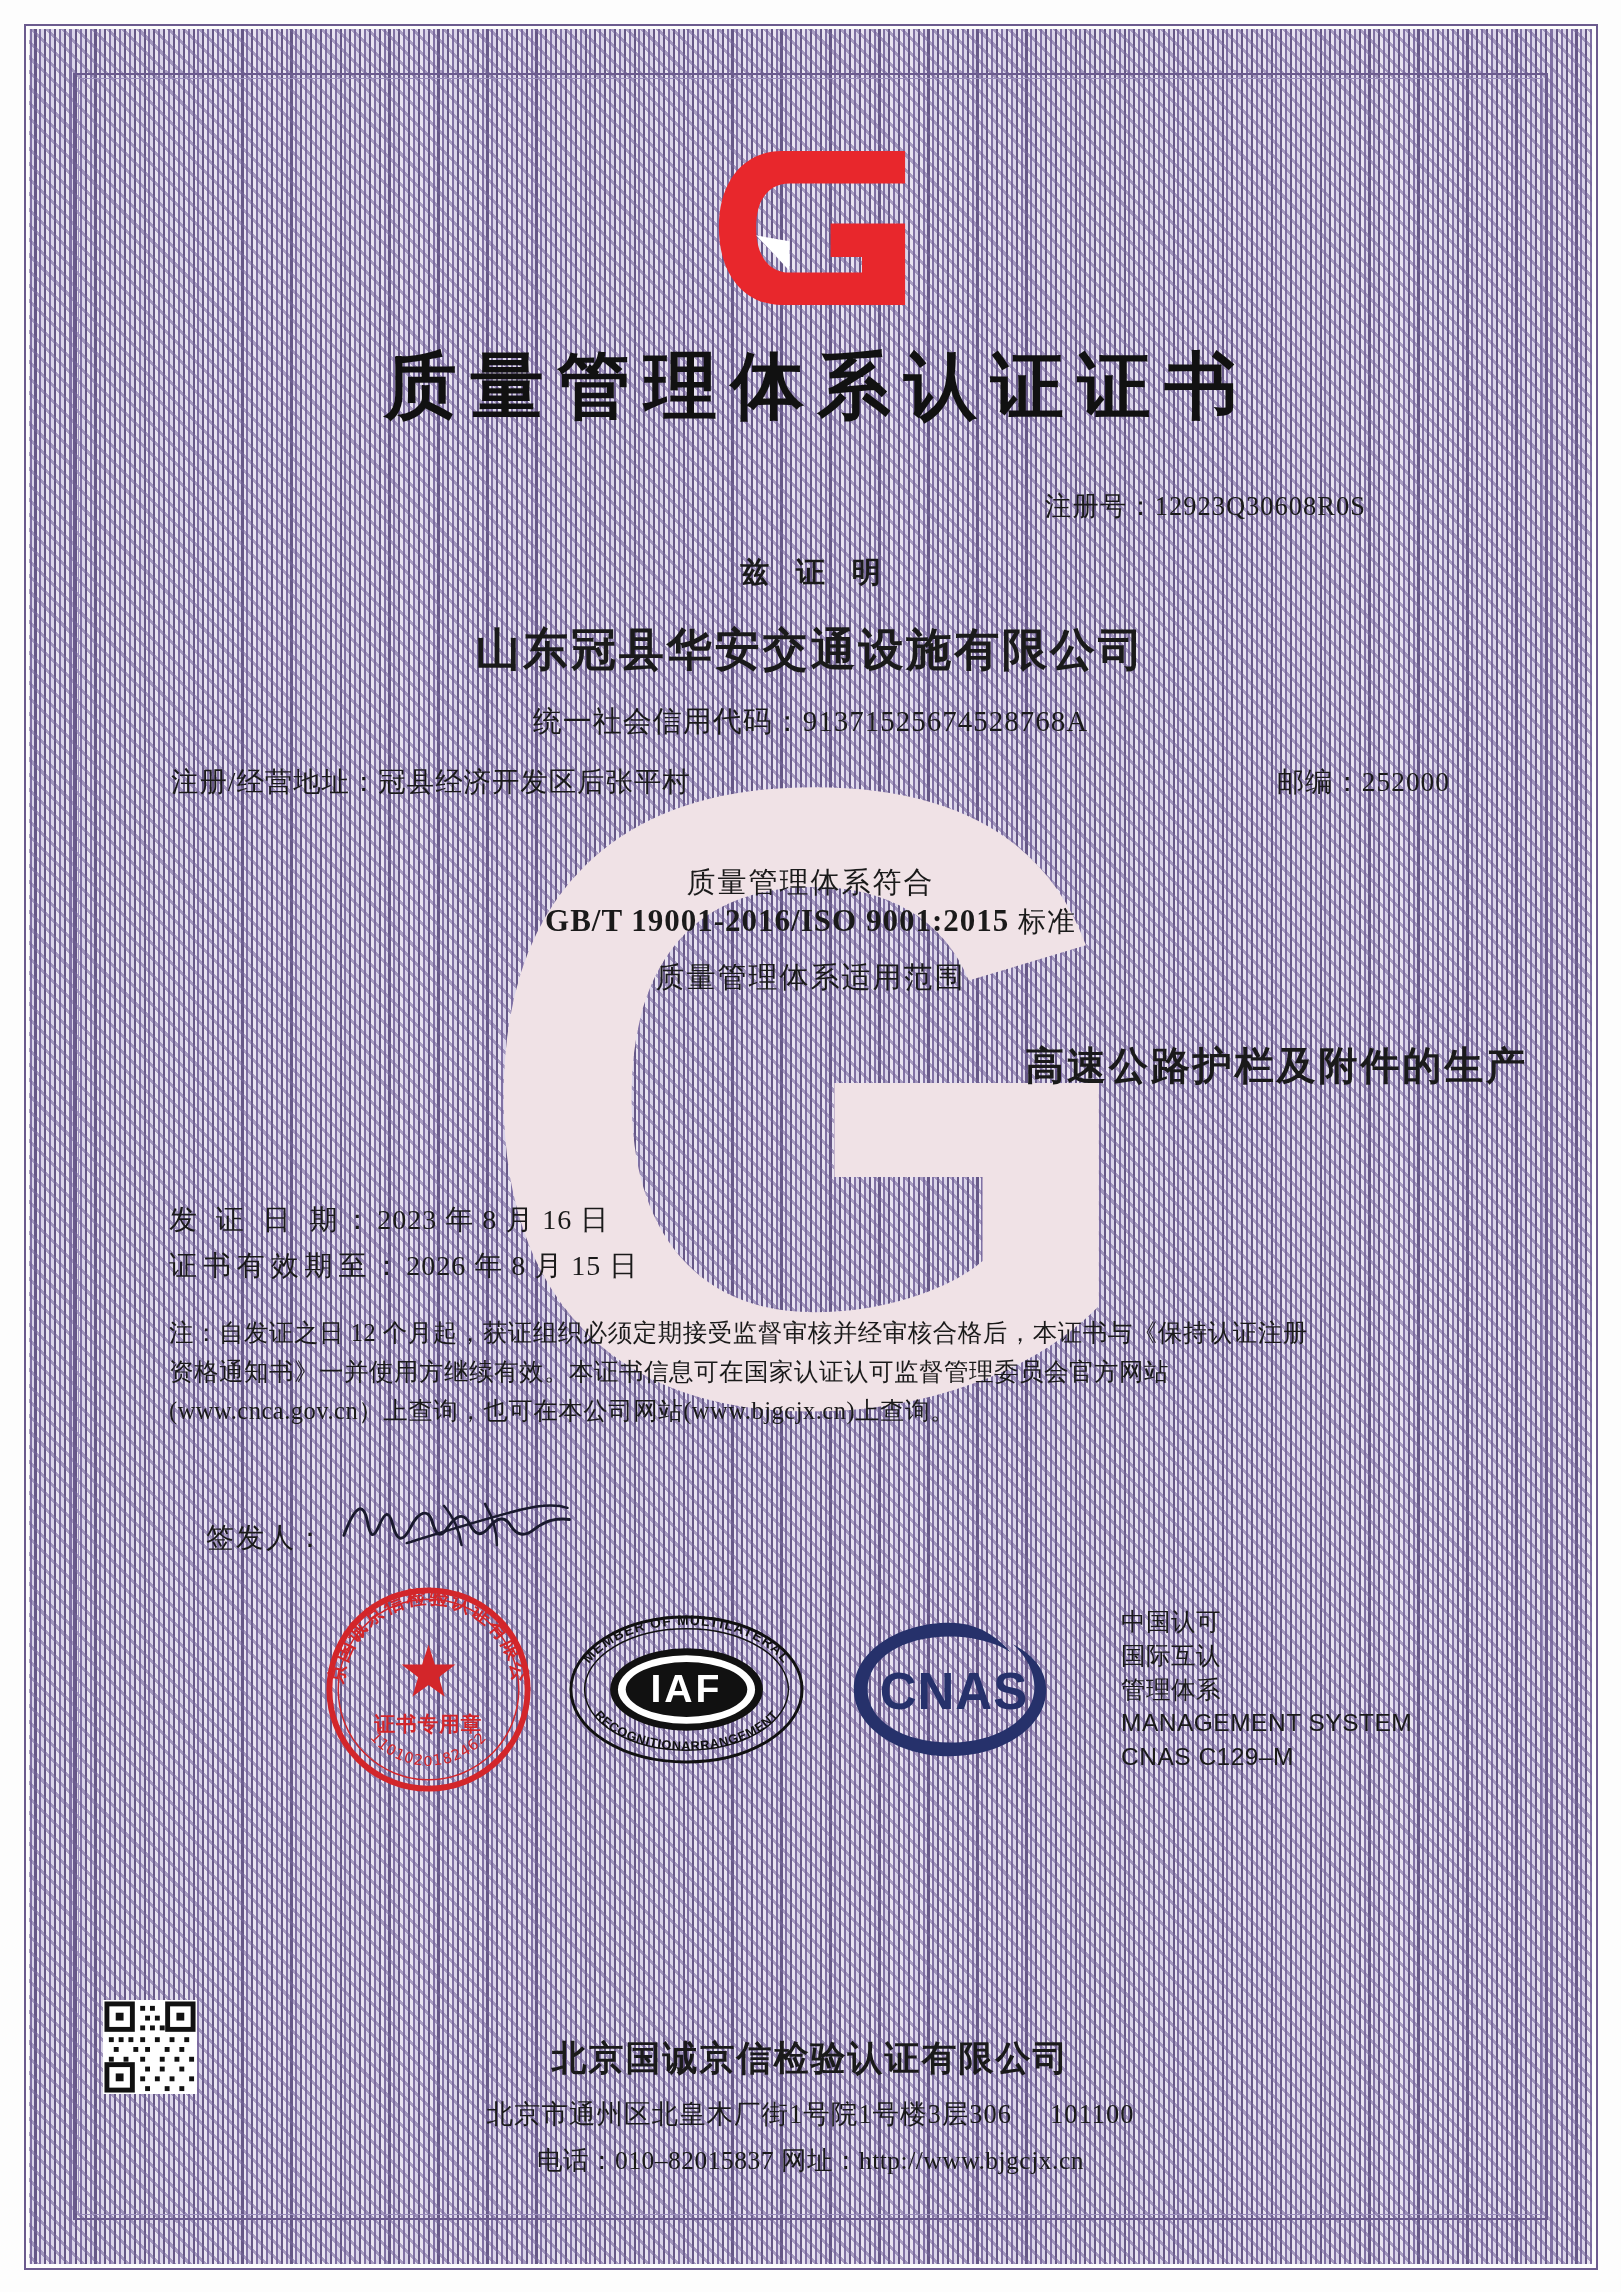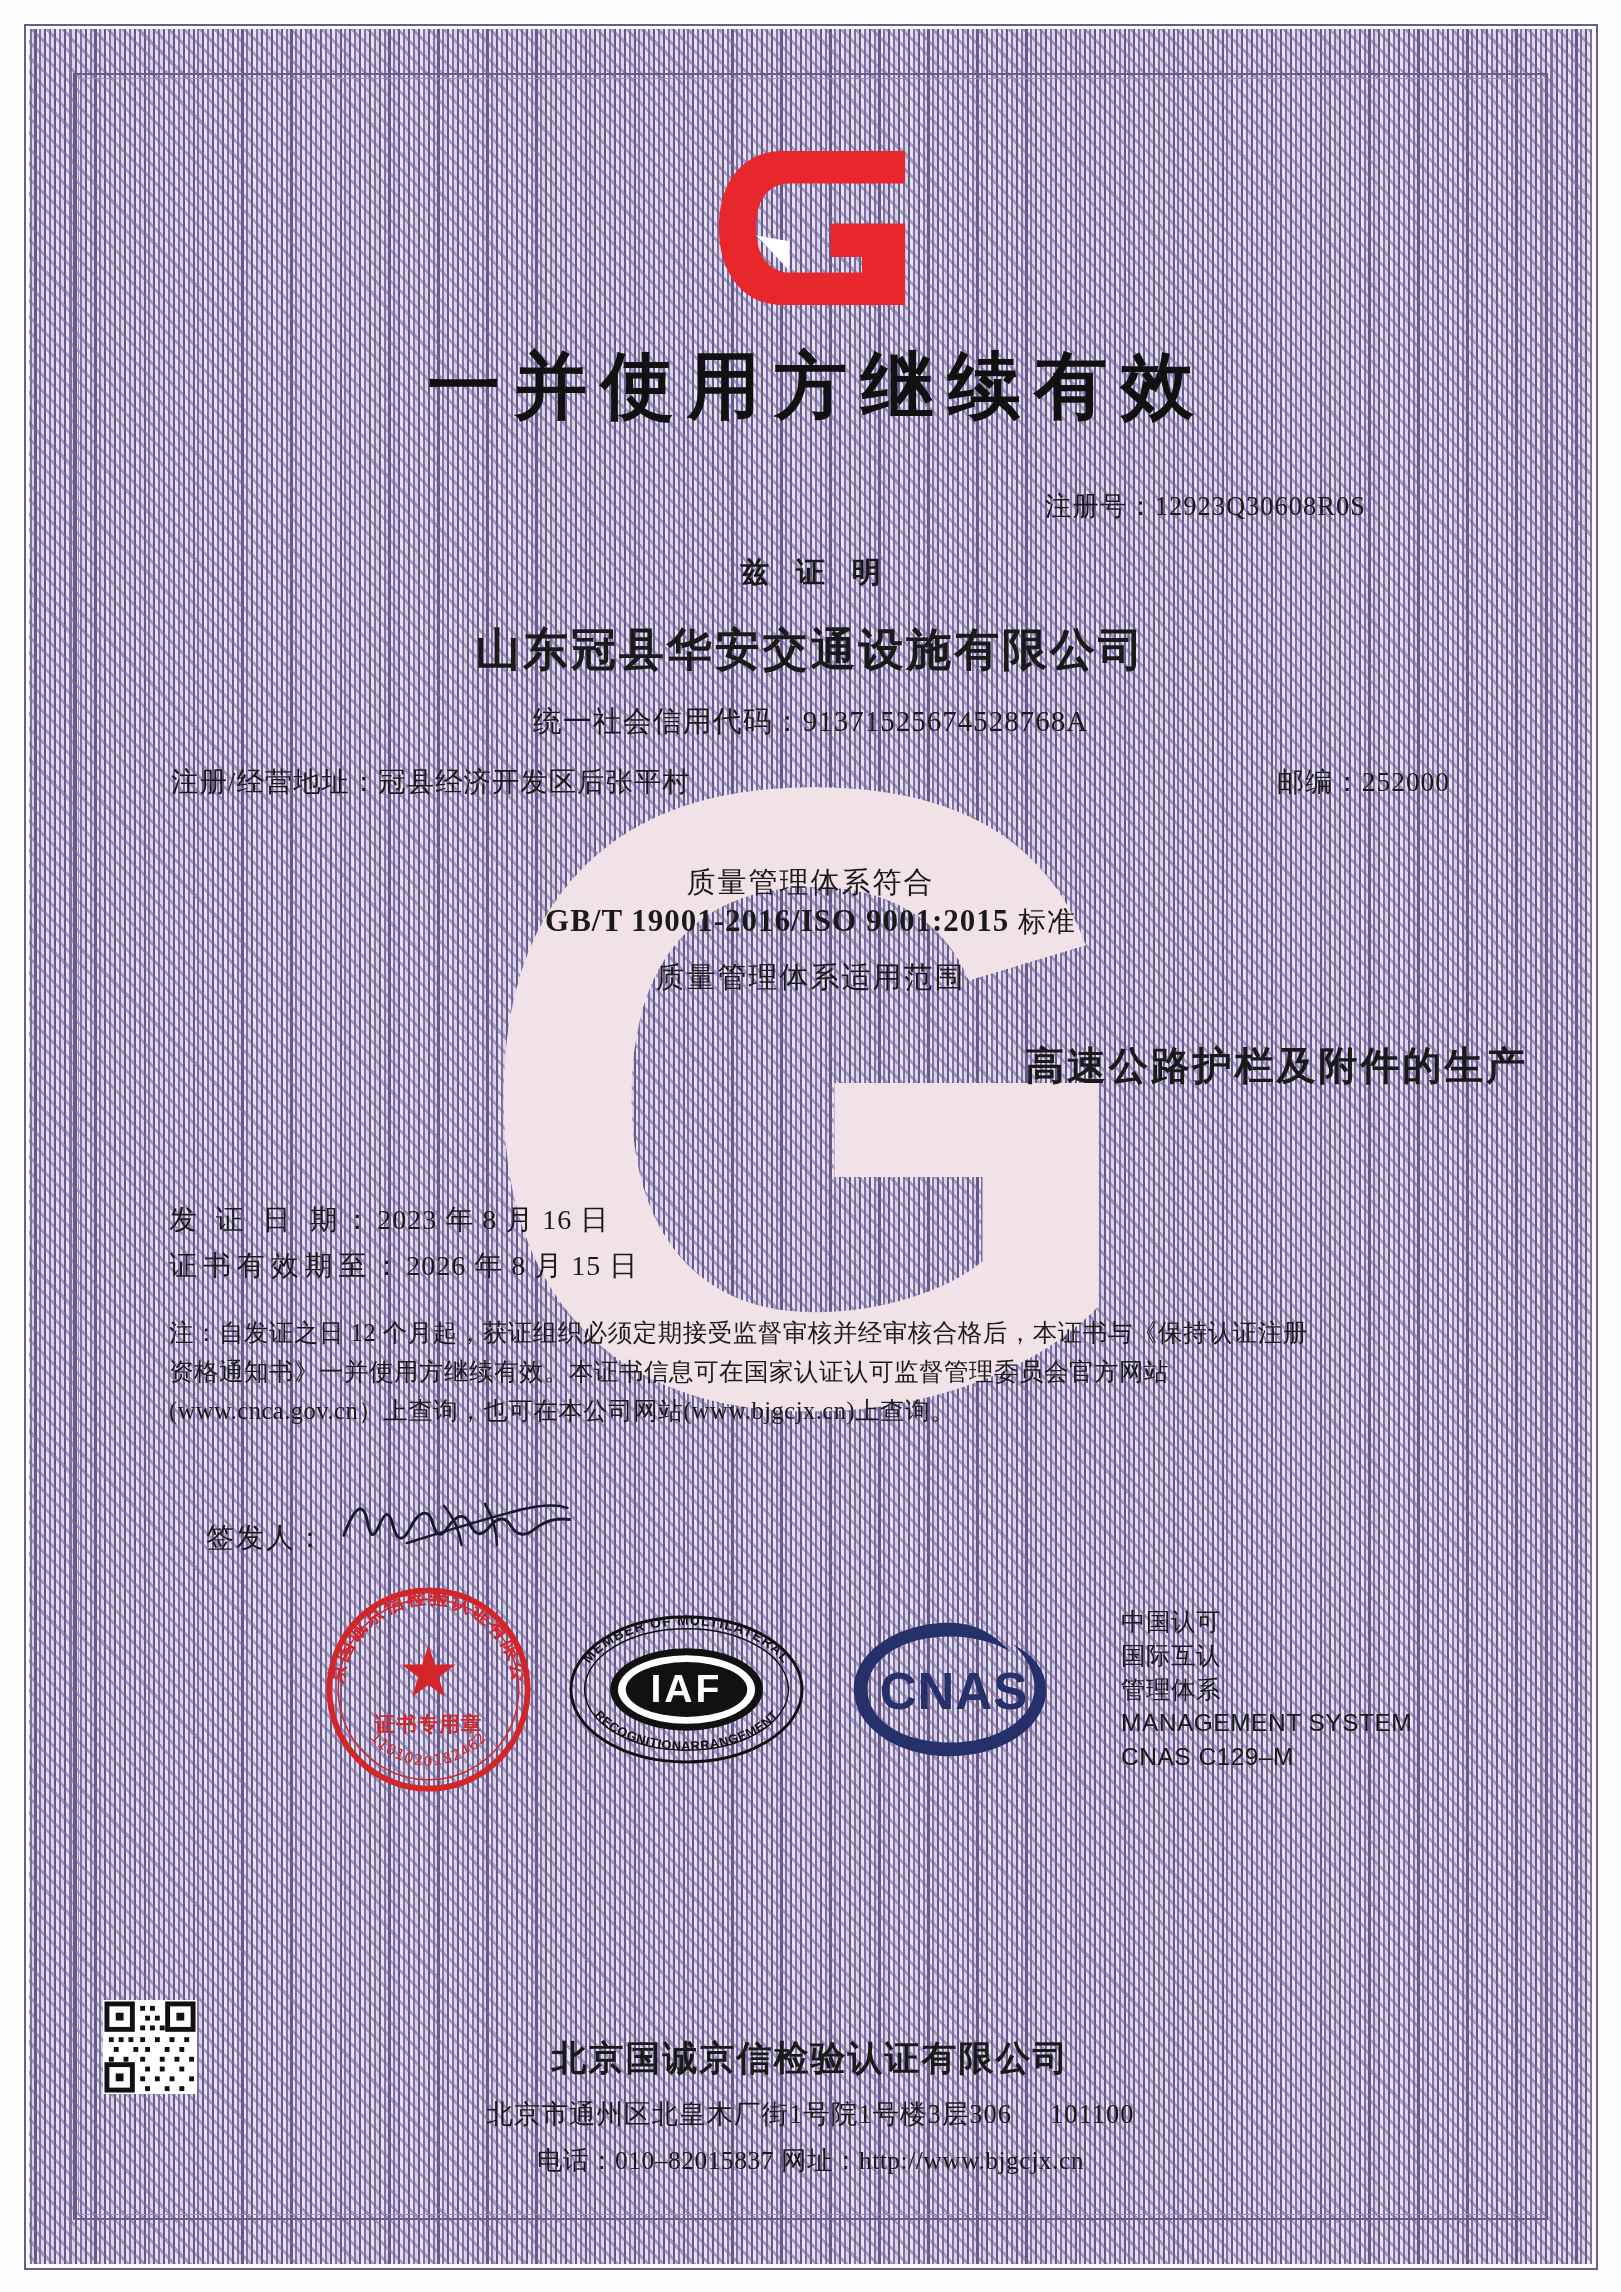--- a/index.html
+++ b/index.html
@@ -305,21 +305,21 @@
 
   <div class="content">
 
     <div class="logo">
       <svg viewBox="0 0 200 165" width="196" height="162" aria-hidden="true">
         <path d="M196 4 H70 C32 4 6 34 6 82 C6 130 32 161 70 161 H196 V78 H120 V112 H152 V128 H78 C58 128 44 112 44 82 C44 52 58 37 78 37 H196 Z" fill="#e8272c"></path>
         <path d="M44 90 L78 126 L78 96 Z" fill="#ffffff"></path>
       </svg>
     </div>
 
-    <h1 class="cert-title">一并使用方继续有效</h1>
+    <h1 class="cert-title">质量管理体系认证证书</h1>
 
     <div class="reg-no">
       <span>注册号：</span><span>12923Q30608R0S</span>
     </div>
 
     <div class="hereby">兹 证 明</div>
 
     <div class="company">山东冠县华安交通设施有限公司</div>
 
     <div class="credit-code">

